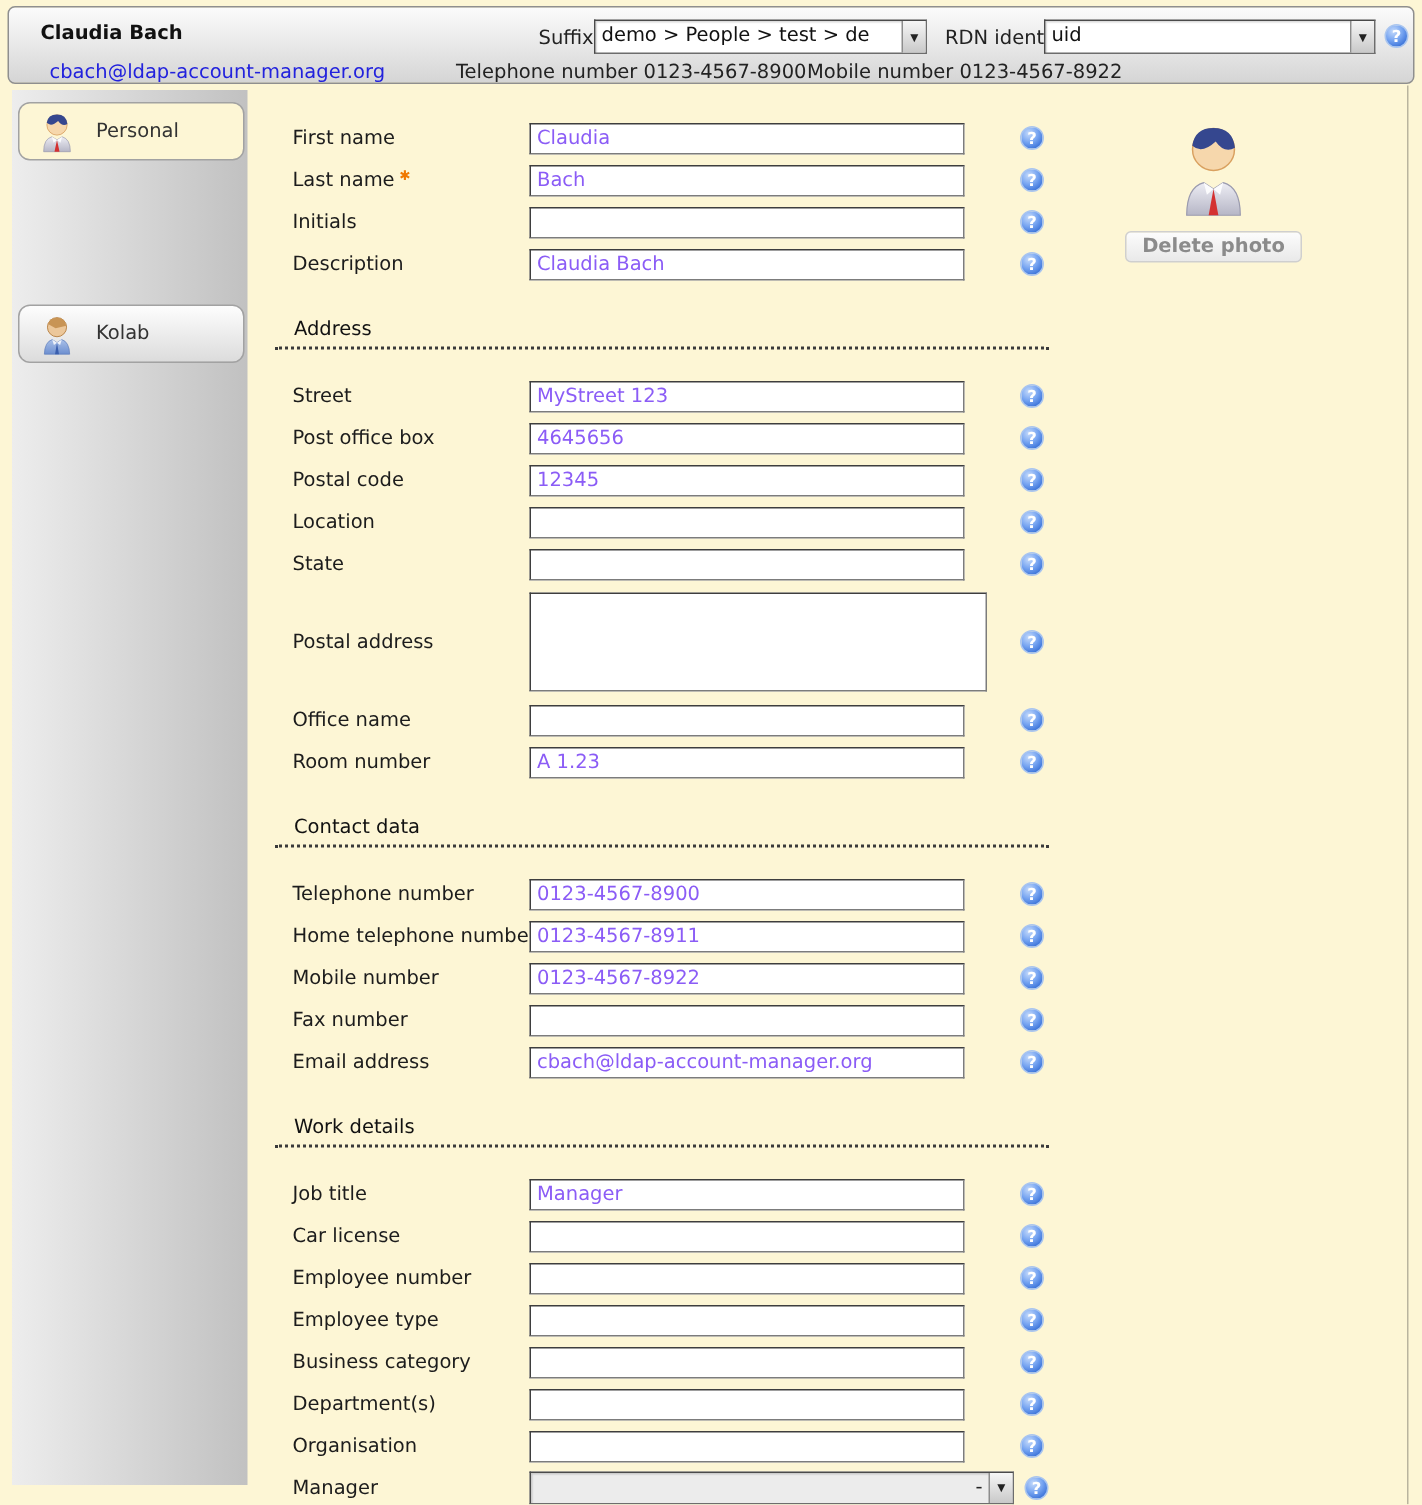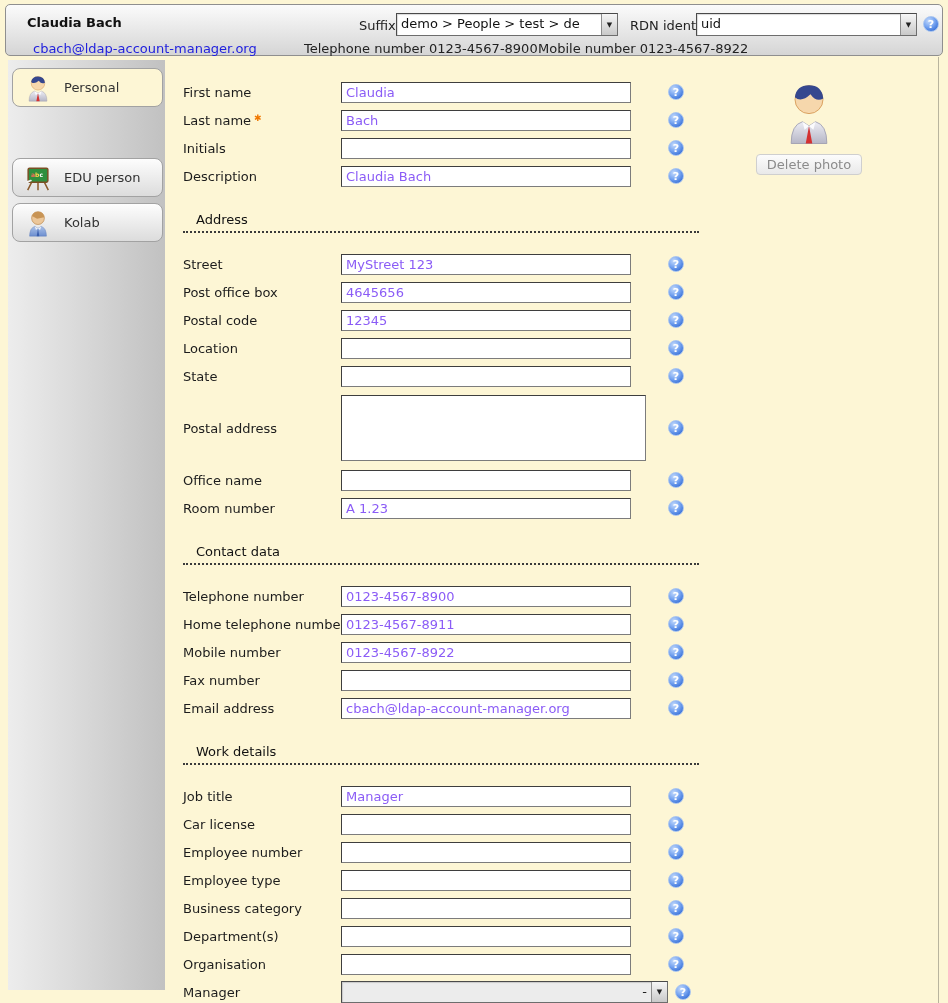--- a/index.html
+++ b/index.html
@@ -36,40 +36,40 @@
          background:linear-gradient(#fdfdfd,#dcdcdc); display:flex; align-items:center; cursor:pointer; }
   .tab.active { background:#fdf6d5; }
   .tab .ticon { width:30px; height:30px; margin-left:10px; }
   .tab .tlabel { margin-left:11px; font-size:13px; color:#333; }
   .tab-0 { top:8px; } .tab-1 { top:53px; } .tab-2 { top:98px; } .tab-3 { top:143px; }
 
   
   .content { position:absolute; left:183px; top:78px; width:516px; }
   .frow { display:flex; align-items:center; height:28px; }
   .frow-ta { height:76px; }
-  .flabel { width:158px; flex:0 0 158px; font-size:13px; color:#1c1c1c; white-space:nowrap; }
+  .flabel { width:158px; flex:0 0 158px; font-size:13px; color:#1c1c1c; white-space:nowrap;margin-left:12px; }
   .req { color:#f07800; font-size:9px; vertical-align:4px; margin-left:3px; }
   .finput { width:290px; height:21px; border:1px solid #3e3e3e; border-bottom-color:#7c7c7c; border-right-color:#7c7c7c;
             background:#fff; font:13px "DejaVu Sans","Liberation Sans",sans-serif; color:#8b5cf6; padding:1px 4px; }
   .fta { width:305px; height:66px; border:1px solid #3e3e3e; border-bottom-color:#7c7c7c; border-right-color:#7c7c7c;
          background:#fff; font:13px "DejaVu Sans","Liberation Sans",sans-serif; resize:none; }
   .fhelp { margin-left:37px; }
   .fhelp-sel { margin-left:7px; }
   .fsel { width:327px; height:22px; background:#ececec; }
   .fsel .txt { text-align:right; color:#222; }
 
   .section { margin-top:22px; }
   .sec-h { font-size:13px; font-weight:normal; color:#111; padding:0 0 4px 13px; border-bottom:2px dotted #3a3a3a; }
   .sec-fields { margin-top:17px; }
 
   
   .photo { position:absolute; left:750px; top:76px; width:118px; text-align:center; }
   .photo-img { width:52px; height:70px; }
   .del-btn { display:inline-block; margin-top:4px; padding:2px 10px; font-size:13px; color:#8b8b8b;
-             background:linear-gradient(#fcfcfc,#e9e9e9); border:1px solid #cfcfcf; border-radius:4px; cursor:pointer; }
+             background:linear-gradient(#fcfcfc,#e9e9e9); border:1px solid #cfcfcf; border-radius:4px; cursor:pointer;font-weight:bold; }
 
   .rborder { position:absolute; left:938px; top:57px; width:1px; height:946px; background:#b9b49e; }
 </style>
 </head>
 <body>
 
 <svg width="0" height="0" style="position:absolute">
   <defs>
     <linearGradient id="suit" x1="0" y1="0" x2="0" y2="1">
       <stop offset="0" stop-color="#ededf4"></stop>
@@ -106,31 +106,20 @@
     <div class="tab tab-0 active">
       <svg class="ticon" viewBox="0 0 32 32">
         <circle cx="16" cy="11" r="7.2" fill="#f6d7ac" stroke="#d9a05f" stroke-width="0.6"></circle>
         <path d="M8.7 9.5 Q9.5 3.6 16 3.6 Q22.6 3.6 23.4 10.3 Q19.8 12.4 16.8 8.2 Q12 12.6 8.7 9.5 Z" fill="#35478f"></path>
         <path d="M6.5 30 Q6.5 21 12.3 19.4 L16 21.6 L19.7 19.4 Q25.5 21 25.5 30 Z" fill="url(#suit)" stroke="#9a9aae" stroke-width="0.5"></path>
         <path d="M16 21.6 L14.2 30 L17.8 30 Z" fill="#d43131"></path>
         <path d="M12.3 19.4 L16 21.6 L13.6 23.6 Z M19.7 19.4 L16 21.6 L18.4 23.6 Z" fill="#fbfbfd"></path>
       </svg>
       <span class="tlabel">Personal</span>
     </div>
-    <div class="tab tab-2">
-      <svg class="ticon" viewBox="0 0 32 32">
-        <path d="M9 21 L5 29 M23 21 L27 29 M16 21 L16 29" stroke="#8a5a2b" stroke-width="1.6"></path>
-        <rect x="5.5" y="5.5" width="21" height="15" rx="1.5" fill="#2f8f3e" stroke="#7a4f24" stroke-width="1.6"></rect>
-        <text x="8.5" y="15" font-size="6.5" font-family="DejaVu Sans, sans-serif" font-weight="bold">
-          <tspan fill="#ff6a5a">a</tspan><tspan fill="#ffd24a">b</tspan><tspan fill="#ffffff">c</tspan>
-        </text>
-        <rect x="3.5" y="18.5" width="6" height="1.8" rx="0.9" fill="#f3f3f3" transform="rotate(-20 6.5 19.4)"></rect>
-      </svg>
-      <span class="tlabel">EDU person</span>
-    </div>
     <div class="tab tab-3">
       <svg class="ticon" viewBox="0 0 32 32">
         <circle cx="16" cy="10.8" r="6.8" fill="#ecc79a" stroke="#b9854a" stroke-width="0.7"></circle>
         <path d="M9.6 8.6 Q11 4 16 4 Q21.8 4 22.6 9.8 L15 11.5 Z" fill="#c89455"></path>
         <path d="M7 30 Q7.3 21.2 12.6 19.6 L16 21.8 L19.4 19.6 Q24.7 21.2 25 30 Z" fill="url(#shirtb)" stroke="#5c7cba" stroke-width="0.5"></path>
         <path d="M16 21.8 L14.6 30 L17.4 30 Z" fill="#3a5fae"></path>
         <path d="M12.6 19.6 L16 21.8 L13.8 23.4 Z M19.4 19.6 L16 21.8 L18.2 23.4 Z" fill="#eef2fa"></path>
       </svg>
       <span class="tlabel">Kolab</span>
     </div>

